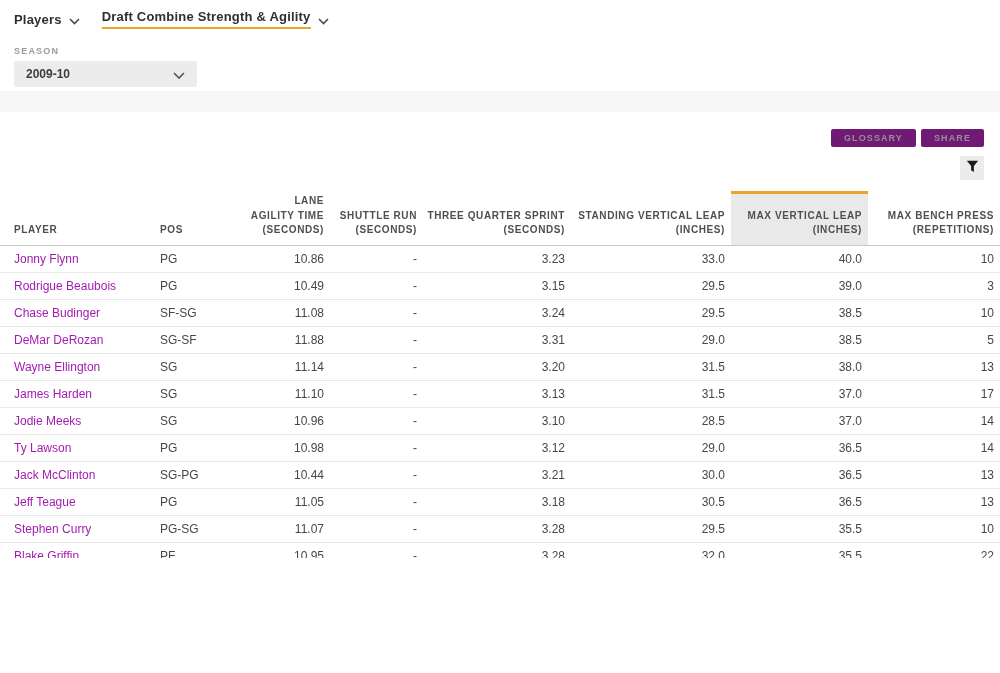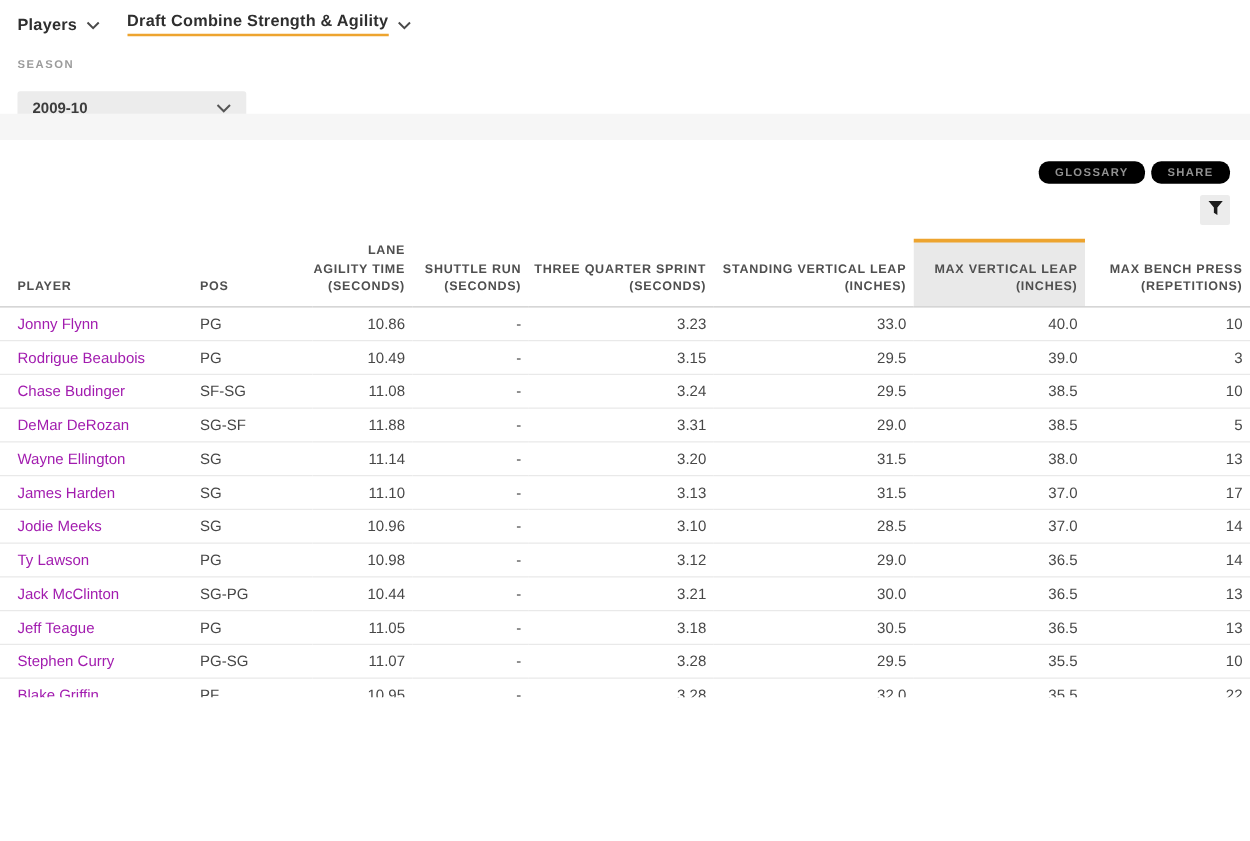--- a/index.html
+++ b/index.html
@@ -8,29 +8,29 @@
 
   
   .top-section{padding:9px 14px 0 14px;height:91px;box-sizing:border-box;}
   .nav-row{display:flex;align-items:center;gap:22px;}
   .nav-item{display:flex;align-items:center;gap:7px;cursor:pointer;}
   .nav-label{font-size:13px;font-weight:bold;color:#2f2f2f;letter-spacing:.2px;}
   .nav-item.active .nav-label{border-bottom:2px solid var(--gold,#eda42f);padding-bottom:3px;}
   .chev{display:inline-block;margin-top:2px;}
 
   .season-label{margin-top:17px;font-size:9px;font-weight:bold;color:#9b9b9b;letter-spacing:1.2px;}
-  .season-dropdown{margin-top:17px;width:183px;height:26px;background:#ececec;border-radius:2px;
+  .season-dropdown{margin-top:5px;width:183px;height:26px;background:#ececec;border-radius:2px;
     display:flex;align-items:center;justify-content:space-between;padding:0 12px;box-sizing:border-box;cursor:pointer;}
   .season-value{font-size:12px;font-weight:bold;color:#3c3c3c;}
 
   .gray-band{height:21px;background:#f6f6f6;}
 
   
   .toolbar{display:flex;justify-content:flex-end;gap:5px;margin:17px 16px 0 0;}
-  .tool-btn{background:#000000;border:none;border-radius:8px;height:18px;padding:4px 13px;
+  .tool-btn{background:#701a75;border:none;border-radius:2px;height:18px;padding:4px 13px;
     font-family:inherit;font-size:9px;font-weight:bold;color:#929292;letter-spacing:1.1px;cursor:pointer;}
   .filter-row{display:flex;justify-content:flex-end;margin:9px 16px 0 0;}
   .filter-btn{width:24px;height:24px;background:#ececec;border:none;border-radius:2px;
     display:flex;align-items:center;justify-content:center;cursor:pointer;}
 
   
   table{border-collapse:collapse;table-layout:fixed;width:1000px;margin-top:11px;}
   th{vertical-align:bottom;font-size:10px;font-weight:bold;color:#4f4f4f;letter-spacing:.6px;
     padding:0 0 7px 0;height:40px;box-sizing:border-box;border-top:3px solid transparent;
     border-bottom:1px solid #c9c9c9;line-height:1.45;cursor:pointer;}

